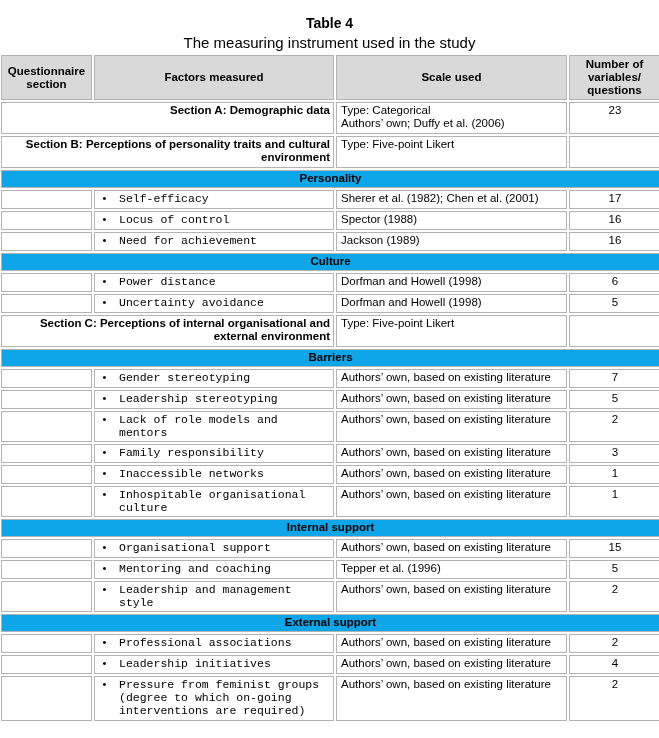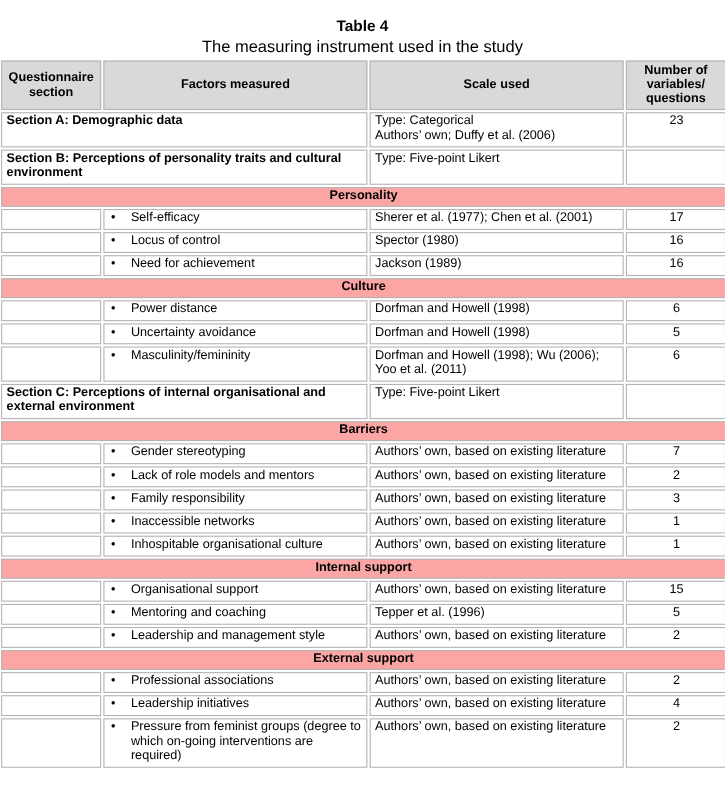--- a/index.html
+++ b/index.html
@@ -27,28 +27,28 @@
     line-height: 13px;
   }
   th {
     background: #d9d9d9;
     font-weight: bold;
     text-align: center;
     vertical-align: middle;
     padding: 2px 3px;
   }
   .group td {
-    background: #fca5a5;
+    background: #0ea5e9;
     font-weight: bold;
     text-align: center;
     padding: 1px 3px 2px 3px;
   }
-  .section td.label { font-weight: bold; }
+  .section td.label { font-weight: bold; text-align: right; }
   td.num { text-align: center; }
-  td.factor { padding-left: 6px; }
+  td.factor { padding-left: 6px; font-family: Liberation Mono, monospace; }
   .factor .bullet { display: inline-block; width: 18px; }
   .factor .ftext { display: inline-block; vertical-align: top; width: 210px; }
   tr.data td { height: 14px; }
   tr.section td { height: 27px; }
   tr.tall td { height: 40px; }
   tr.masc td { height: 27px; }
 </style>
 </head>
 <body>
 
@@ -85,27 +85,27 @@
       <td>Type: Five-point Likert</td>
       <td class="num"></td>
     </tr>
 
     <tr class="group">
         <td colspan="4">Personality</td>
       </tr>
     <tr class="data">
         <td></td>
         <td class="factor"><span class="bullet">•</span><span class="ftext">Self-efficacy</span></td>
-        <td>Sherer et al. (1977); Chen et al. (2001)</td>
+        <td>Sherer et al. (1982); Chen et al. (2001)</td>
         <td class="num">17</td>
       </tr>
     <tr class="data">
         <td></td>
         <td class="factor"><span class="bullet">•</span><span class="ftext">Locus of control</span></td>
-        <td>Spector (1980)</td>
+        <td>Spector (1988)</td>
         <td class="num">16</td>
       </tr>
     <tr class="data">
         <td></td>
         <td class="factor"><span class="bullet">•</span><span class="ftext">Need for achievement</span></td>
         <td>Jackson (1989)</td>
         <td class="num">16</td>
       </tr>
 
     <tr class="group">
@@ -115,45 +115,45 @@
         <td></td>
         <td class="factor"><span class="bullet">•</span><span class="ftext">Power distance</span></td>
         <td>Dorfman and Howell (1998)</td>
         <td class="num">6</td>
       </tr>
     <tr class="data">
         <td></td>
         <td class="factor"><span class="bullet">•</span><span class="ftext">Uncertainty avoidance</span></td>
         <td>Dorfman and Howell (1998)</td>
         <td class="num">5</td>
-      </tr>
-    <tr class="data masc">
-        <td></td>
-        <td class="factor"><span class="bullet">•</span><span class="ftext">Masculinity/femininity</span></td>
-        <td>Dorfman and Howell (1998); Wu (2006); Yoo et al. (2011)</td>
-        <td class="num">6</td>
       </tr>
 
     <tr class="section">
       <td class="label" colspan="2">Section C: Perceptions of internal organisational and external environment</td>
       <td>Type: Five-point Likert</td>
       <td class="num"></td>
     </tr>
 
     <tr class="group">
         <td colspan="4">Barriers</td>
       </tr>
     <tr class="data">
         <td></td>
         <td class="factor"><span class="bullet">•</span><span class="ftext">Gender stereotyping</span></td>
         <td>Authors’ own, based on existing literature</td>
         <td class="num">7</td>
       </tr>
     <tr class="data">
         <td></td>
+        <td class="factor"><span class="bullet">•</span><span class="ftext">Leadership stereotyping</span></td>
+        <td>Authors’ own, based on existing literature</td>
+        <td class="num">5</td>
+      </tr>
+    <tr class="data">
+        <td></td>
         <td class="factor"><span class="bullet">•</span><span class="ftext">Lack of role models and mentors</span></td>
         <td>Authors’ own, based on existing literature</td>
         <td class="num">2</td>
       </tr>
     <tr class="data">
         <td></td>
         <td class="factor"><span class="bullet">•</span><span class="ftext">Family responsibility</span></td>
         <td>Authors’ own, based on existing literature</td>
         <td class="num">3</td>
       </tr>

